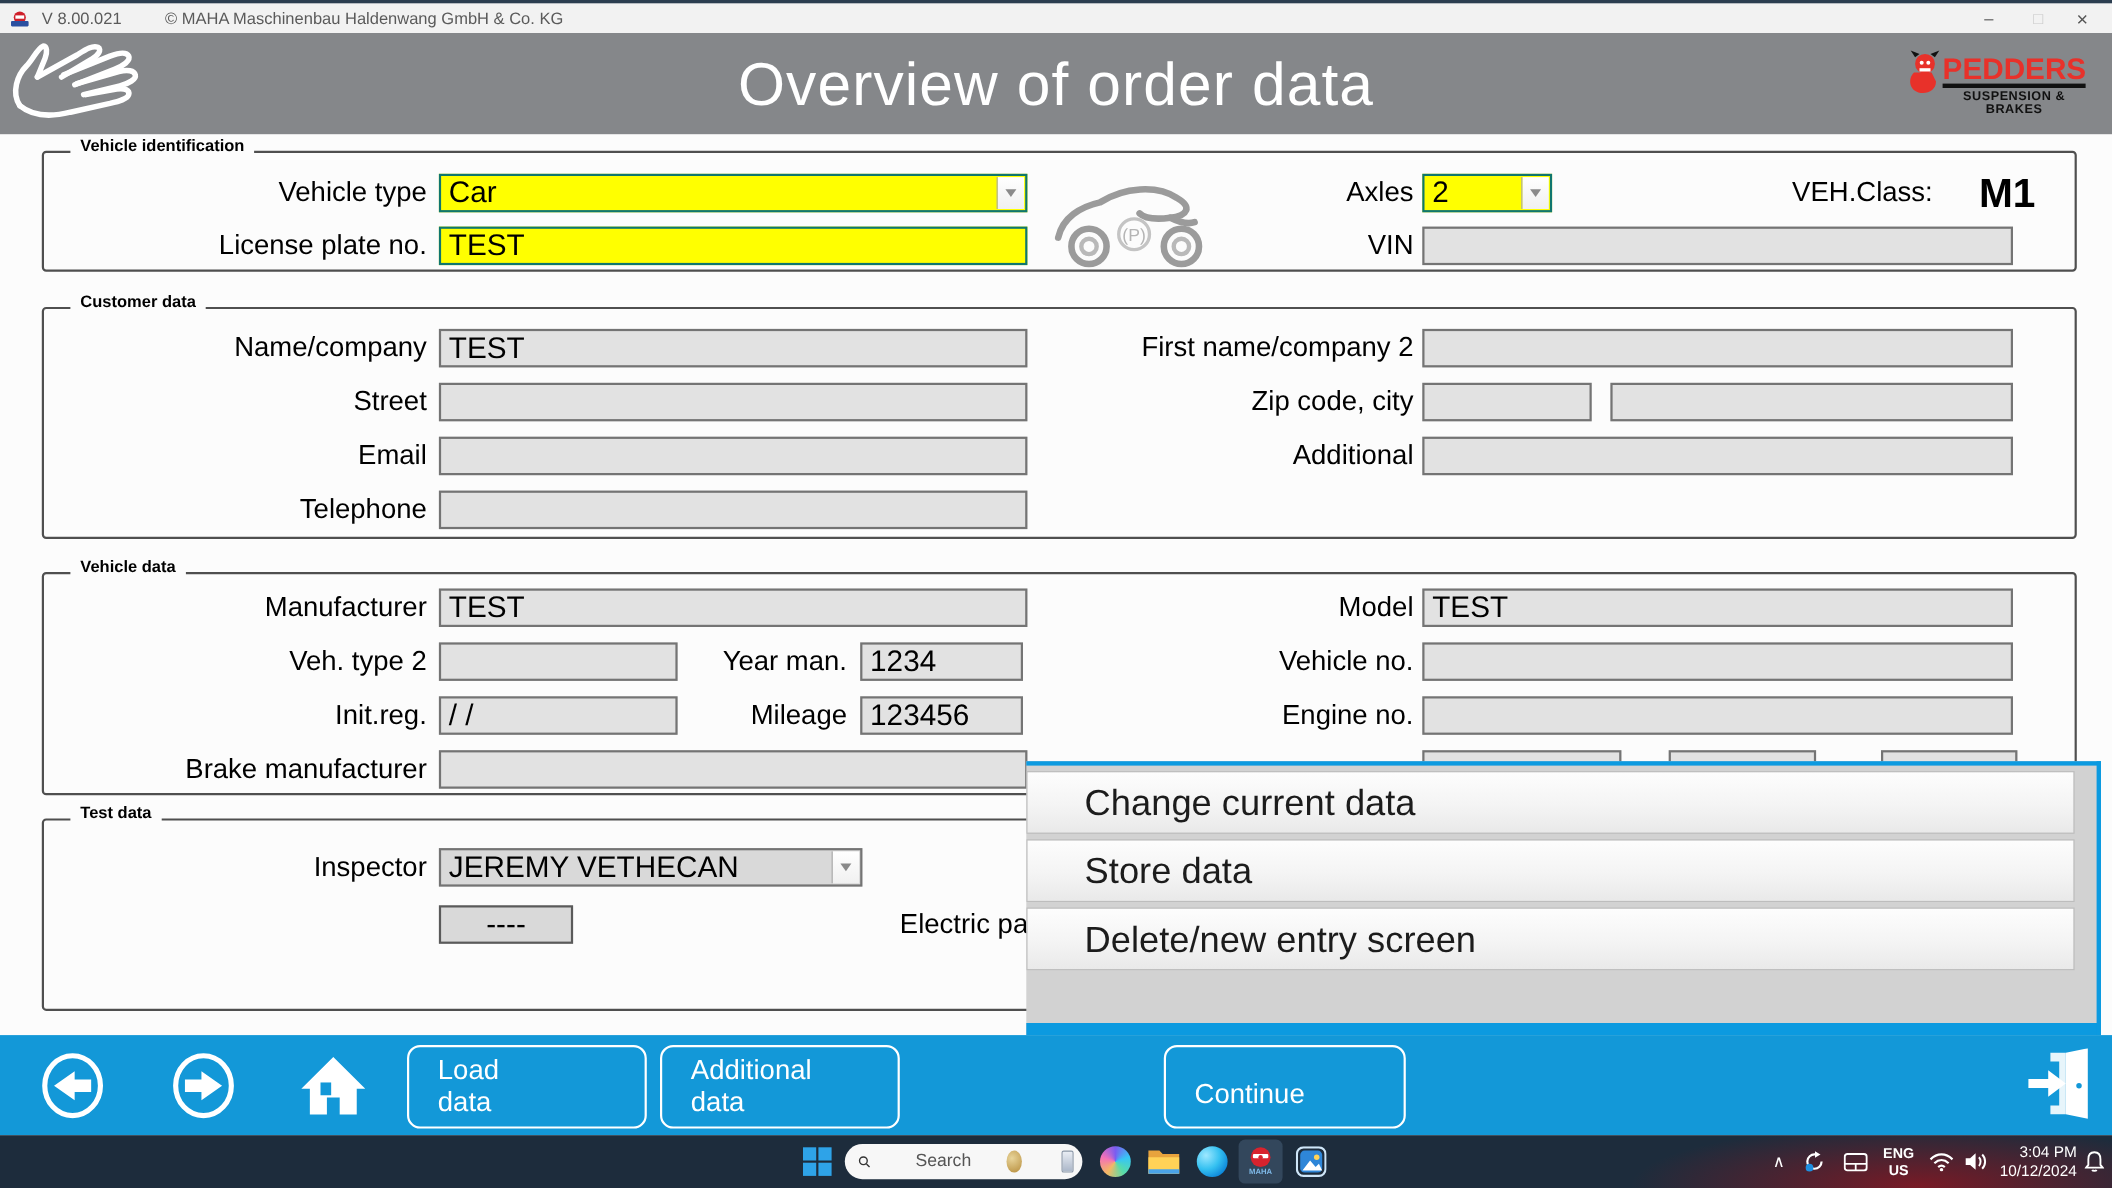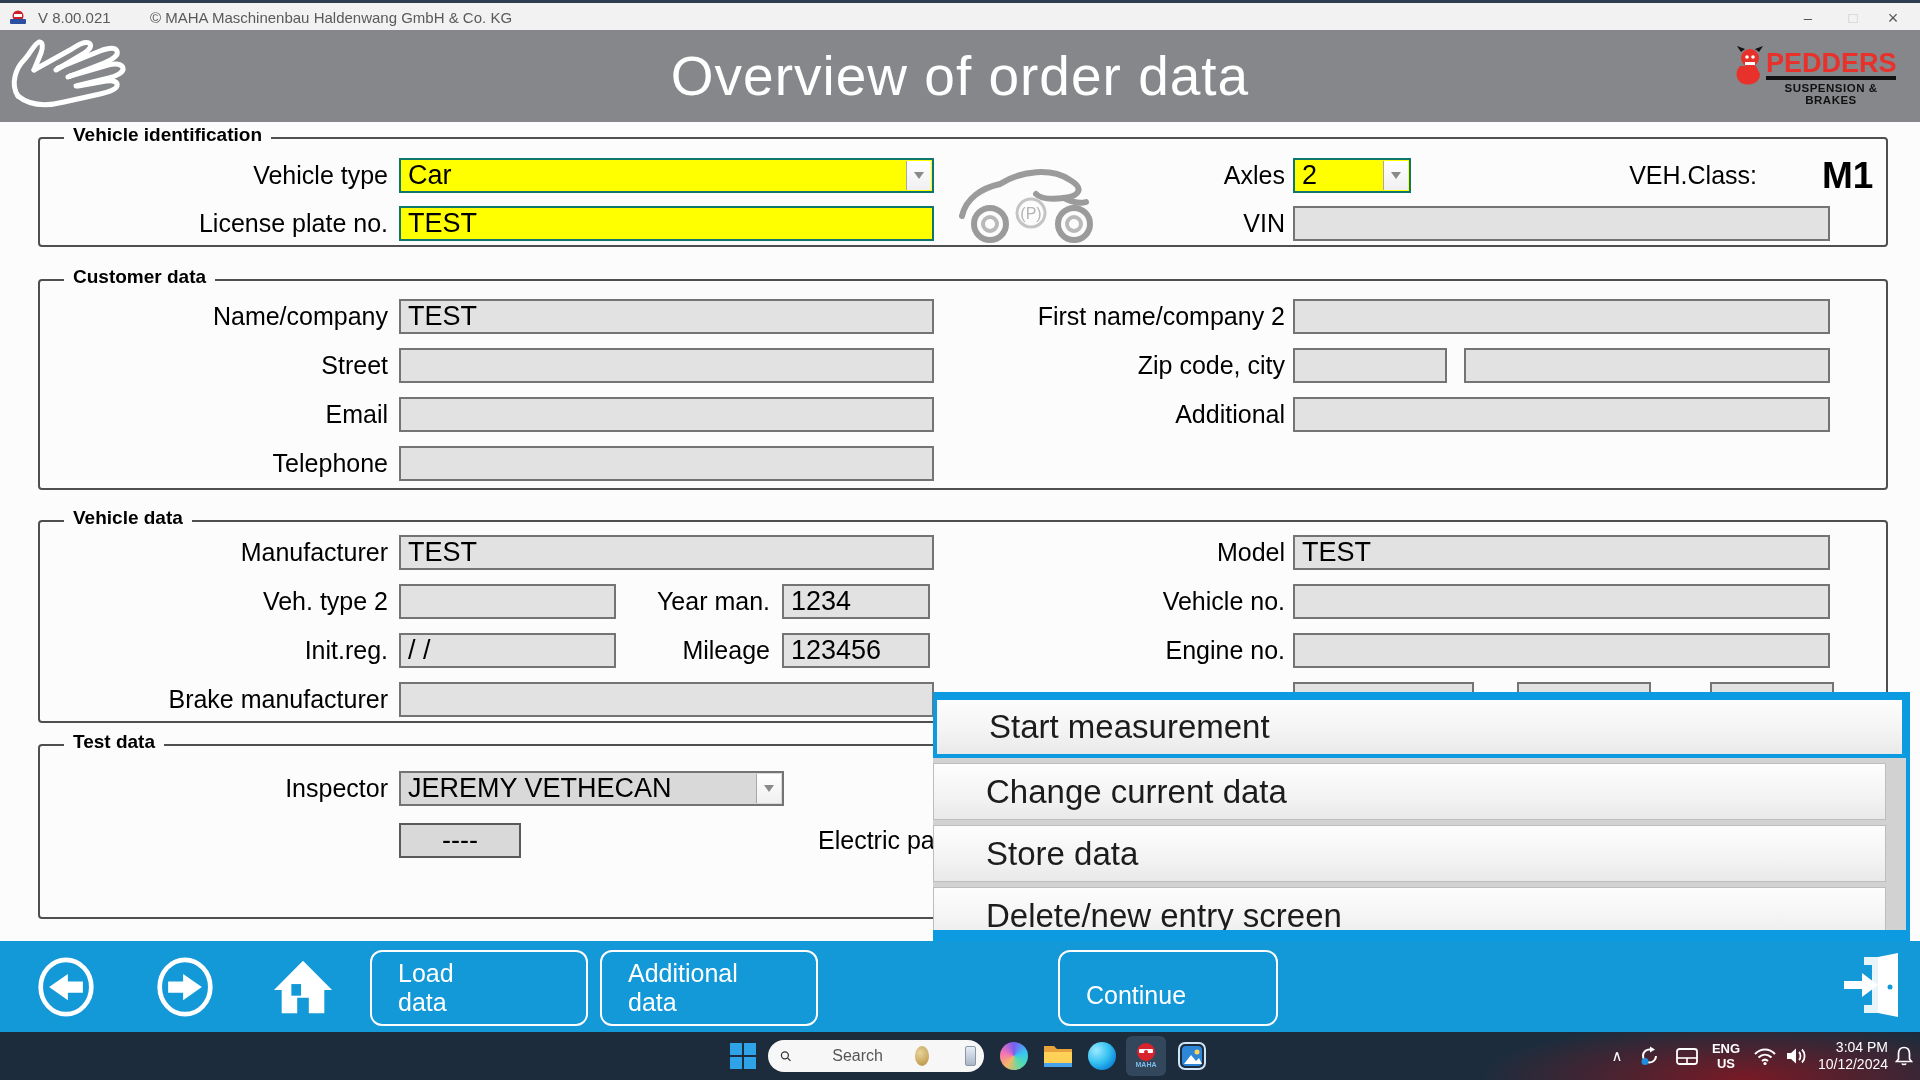--- a/index.html
+++ b/index.html
@@ -17,21 +17,21 @@
   .header { position:absolute; left:0; top:30px; width:1920px; height:92px; background:#85878a; }
   .header-title { position:absolute; left:0; top:14px; width:1920px; text-align:center; font-size:55px; font-weight:400; color:#fff; letter-spacing:1px; }
   .hand-logo { position:absolute; left:8px; top:4px; }
   .pedders { position:absolute; right:24px; top:20px; width:130px; text-align:center; }
   .pedders-name { font-size:27px; font-weight:bold; color:#e8312a; letter-spacing:0px; line-height:26px; border-bottom:4px solid #111; font-family:"Liberation Sans", sans-serif; }
   .pedders-tag { font-size:11.5px; font-weight:bold; color:#111; letter-spacing:0.5px; margin-top:2px; }
   .bulldog { position:absolute; left:-34px; top:-6px; width:34px; height:44px; }
 
   
   .groupbox { position:absolute; border:2px solid #4f4f4f; border-radius:4px; background:transparent; }
-  .legend { position:absolute; font-size:19px; font-weight:bold; color:#000; background:#fcfcfc; padding:0 9px; }
+  .legend { position:absolute; font-size:15px; font-weight:bold; color:#000; background:#fcfcfc; padding:0 9px; }
 
   
   .lbl { position:absolute; font-size:25px; color:#000; text-align:right; line-height:35px; white-space:nowrap; }
   .lbl-left { text-align:left; }
   .fld { position:absolute; height:35px; background:#e2e2e2; border:2px solid #747474; font-size:27px; color:#000; line-height:31px; padding-left:7px; white-space:nowrap; overflow:hidden; }
   .fld.yellow { background:#ffff00; border:2px solid #0f766e; font-weight:500; }
   .fld.combo { padding-right:28px; }
   .fld.gray-combo { background:#d9d9d9; }
   .arrowbox { position:absolute; right:1px; top:1px; bottom:1px; width:25px; background:linear-gradient(#ffffff,#f0f0f0); border-left:1px solid #a8a8a8; display:flex; align-items:center; justify-content:center; }
   .tri-down { width:0; height:0; border-left:5px solid transparent; border-right:5px solid transparent; border-top:7px solid #8a8a8a; }
@@ -137,21 +137,21 @@
 
   <div class="lbl" style="left:1180px; top:158px; width:105px;">Axles</div>
   <div class="fld yellow combo" style="left:1293px; top:158px; width:118px;">
     <span class="val">2</span>
     <span class="arrowbox">
         <span class="tri-down"></span>
       </span>
   </div>
 
   <div class="lbl" style="left:1610px; top:158px; width:147px;">VEH.Class:</div>
-  <div class="vclass-value" style="left:1799px; top:155px;margin-left:23px;">M1</div>
+  <div class="vclass-value" style="left:1799px; top:155px;">M1</div>
 
   <div class="lbl" style="left:130px; top:206px; width:258px;">License plate no.</div>
   <div class="fld yellow" style="left:399px; top:206px; width:535px;">
     <span class="val">TEST</span>
   </div>
   <div class="lbl" style="left:1180px; top:206px; width:105px;">VIN</div>
   <div class="fld" style="left:1293px; top:206px; width:537px;">
     <span class="val"></span>
   </div>
 
@@ -255,21 +255,20 @@
         <span class="tri-down"></span>
       </span>
   </div>
 
   <div class="fld centered" style="left:399px; top:823px; width:122px; background:#d9d9d9; border-color:#5a5a5a;">
     <span class="val">----</span>
   </div>
   <div class="lbl lbl-left" style="left:818px; top:823px; width:130px; overflow:hidden;">Electric pa</div>
 
   <div class="ctx-menu">
-    <div class="ctx-item focused">Start measurement</div>
     <div class="ctx-item">Change current data</div>
     <div class="ctx-item">Store data</div>
     <div class="ctx-item">Delete/new entry screen</div>
   </div>
 
   <div class="toolbar">
     <svg class="tb-iconbtn" style="left:36px; top:16px;" width="60" height="60" viewBox="0 0 64 64">
       <ellipse cx="32" cy="32" rx="27" ry="29" fill="none" stroke="#fff" stroke-width="5"></ellipse>
       <path d="M14 32 L34 18 L34 26 L50 26 L50 38 L34 38 L34 46 Z" fill="#fff"></path>
     </svg>

